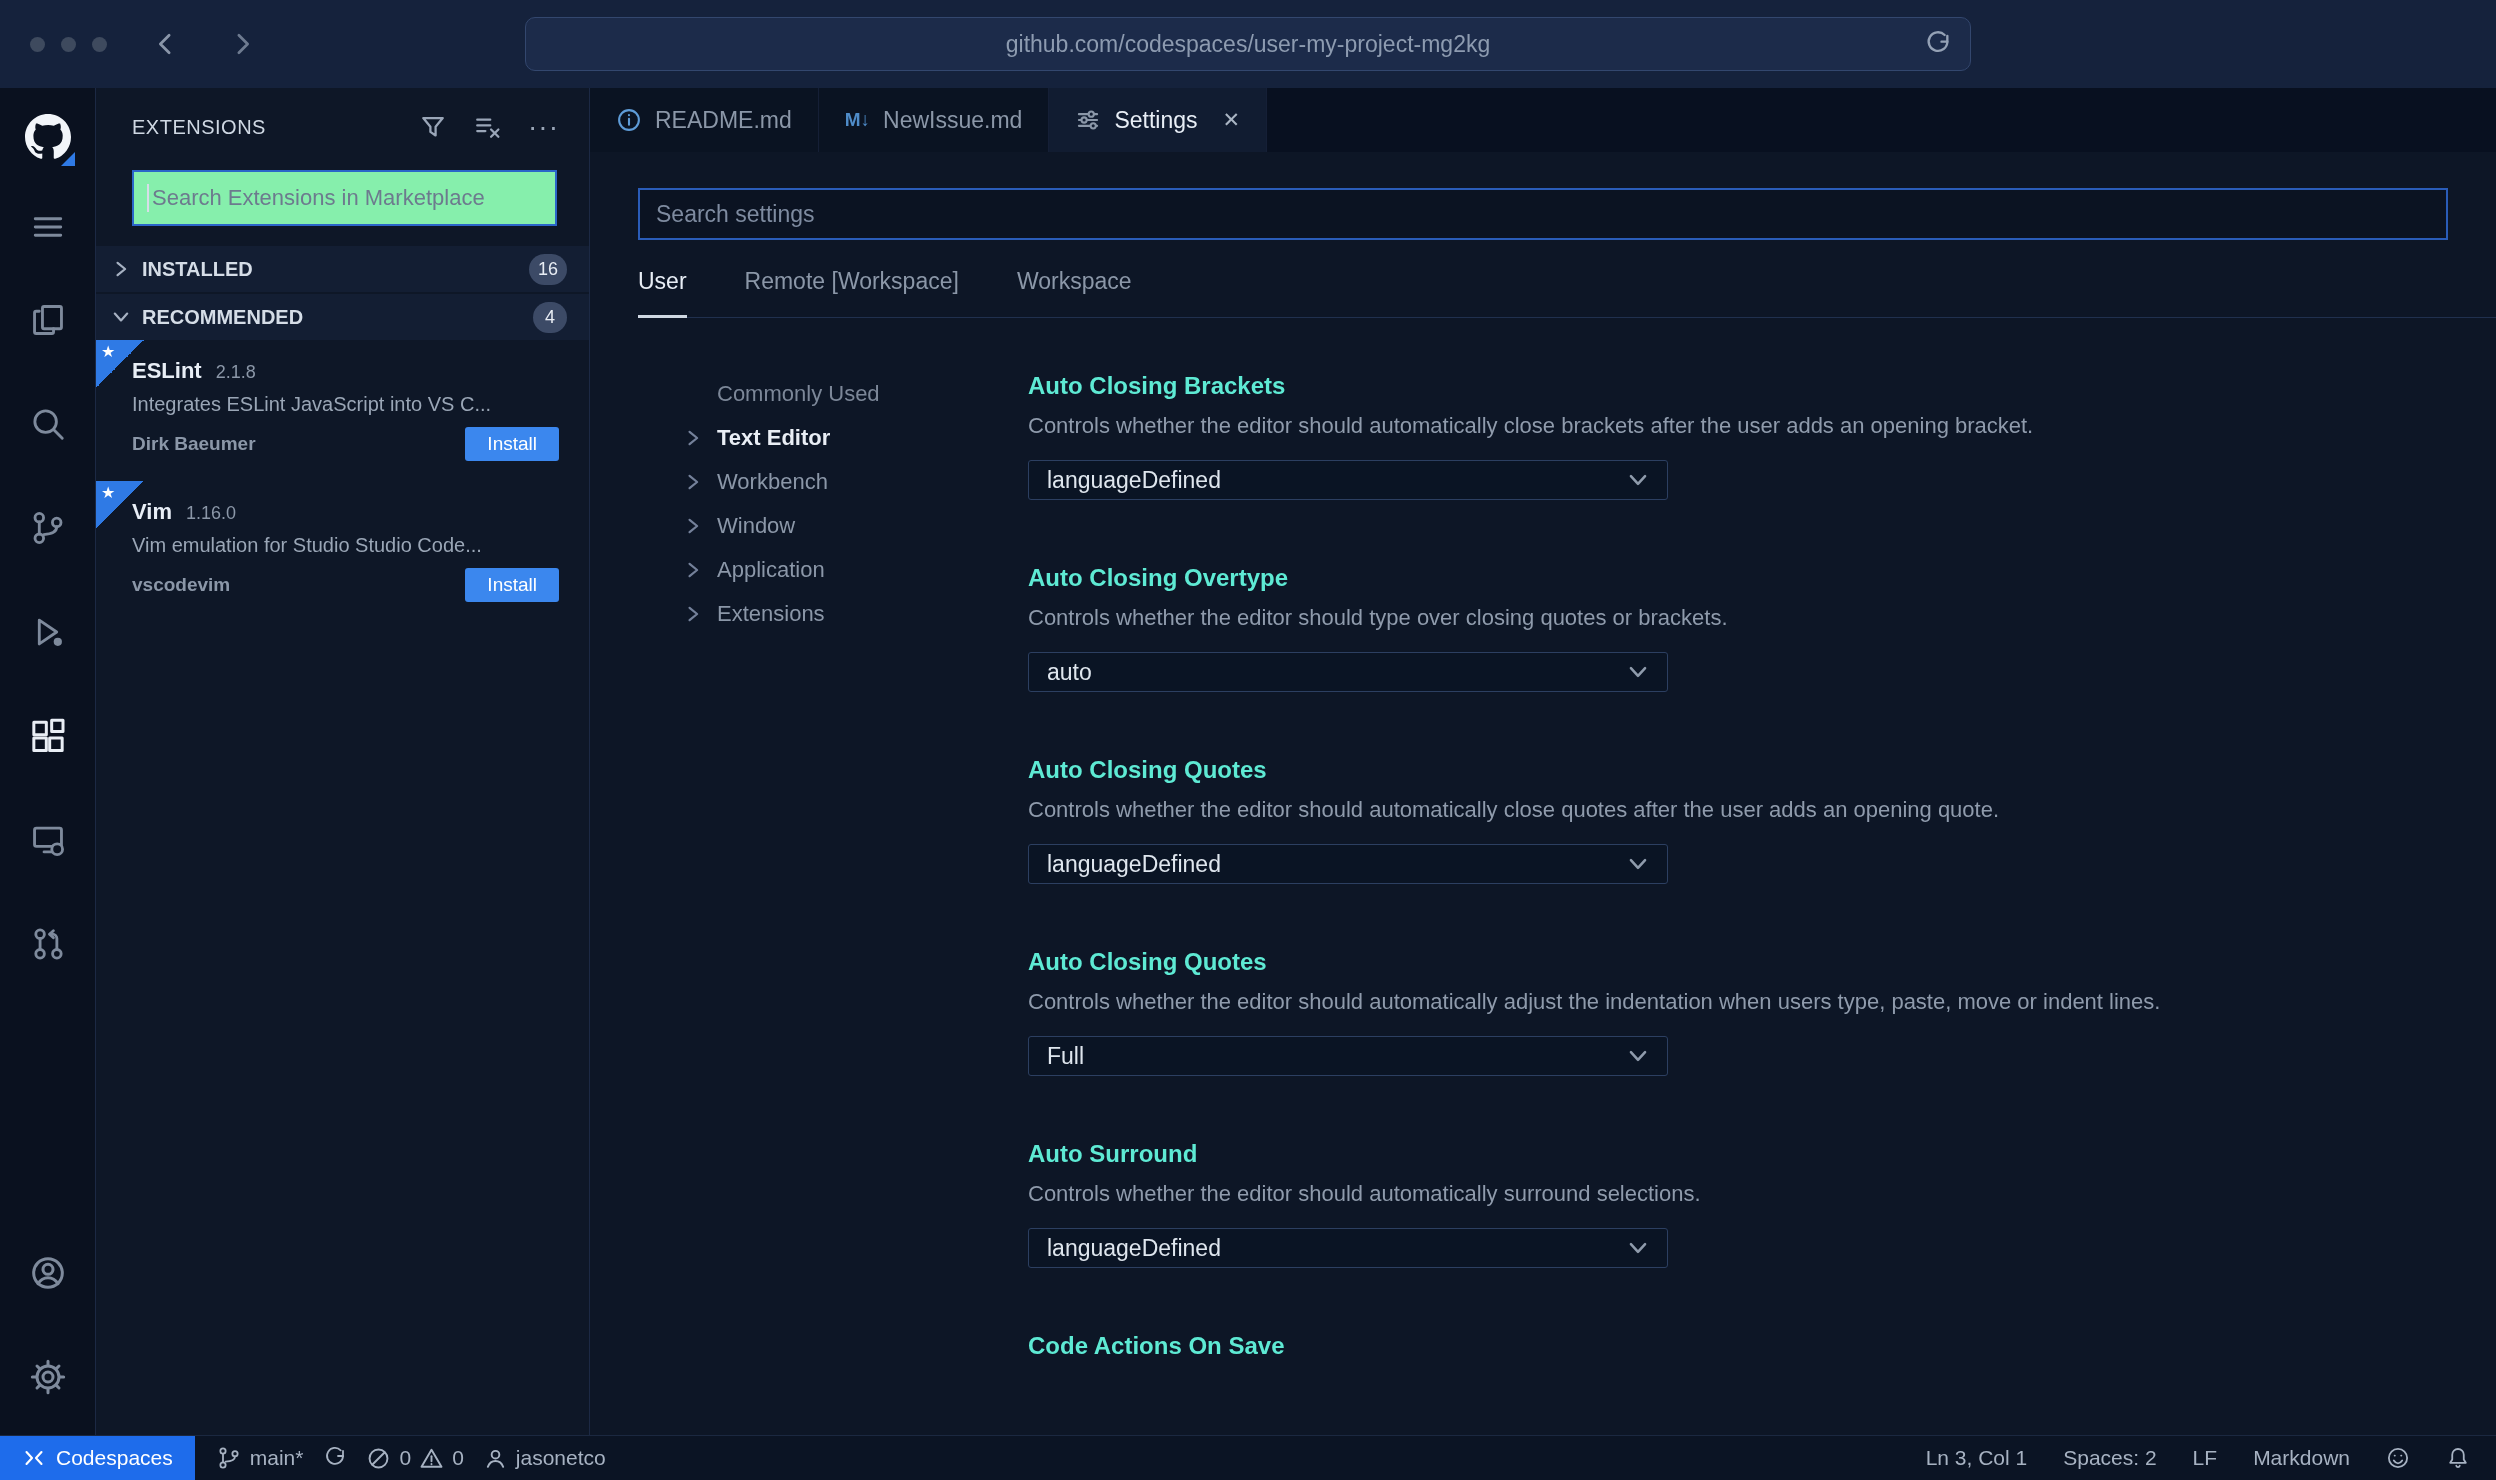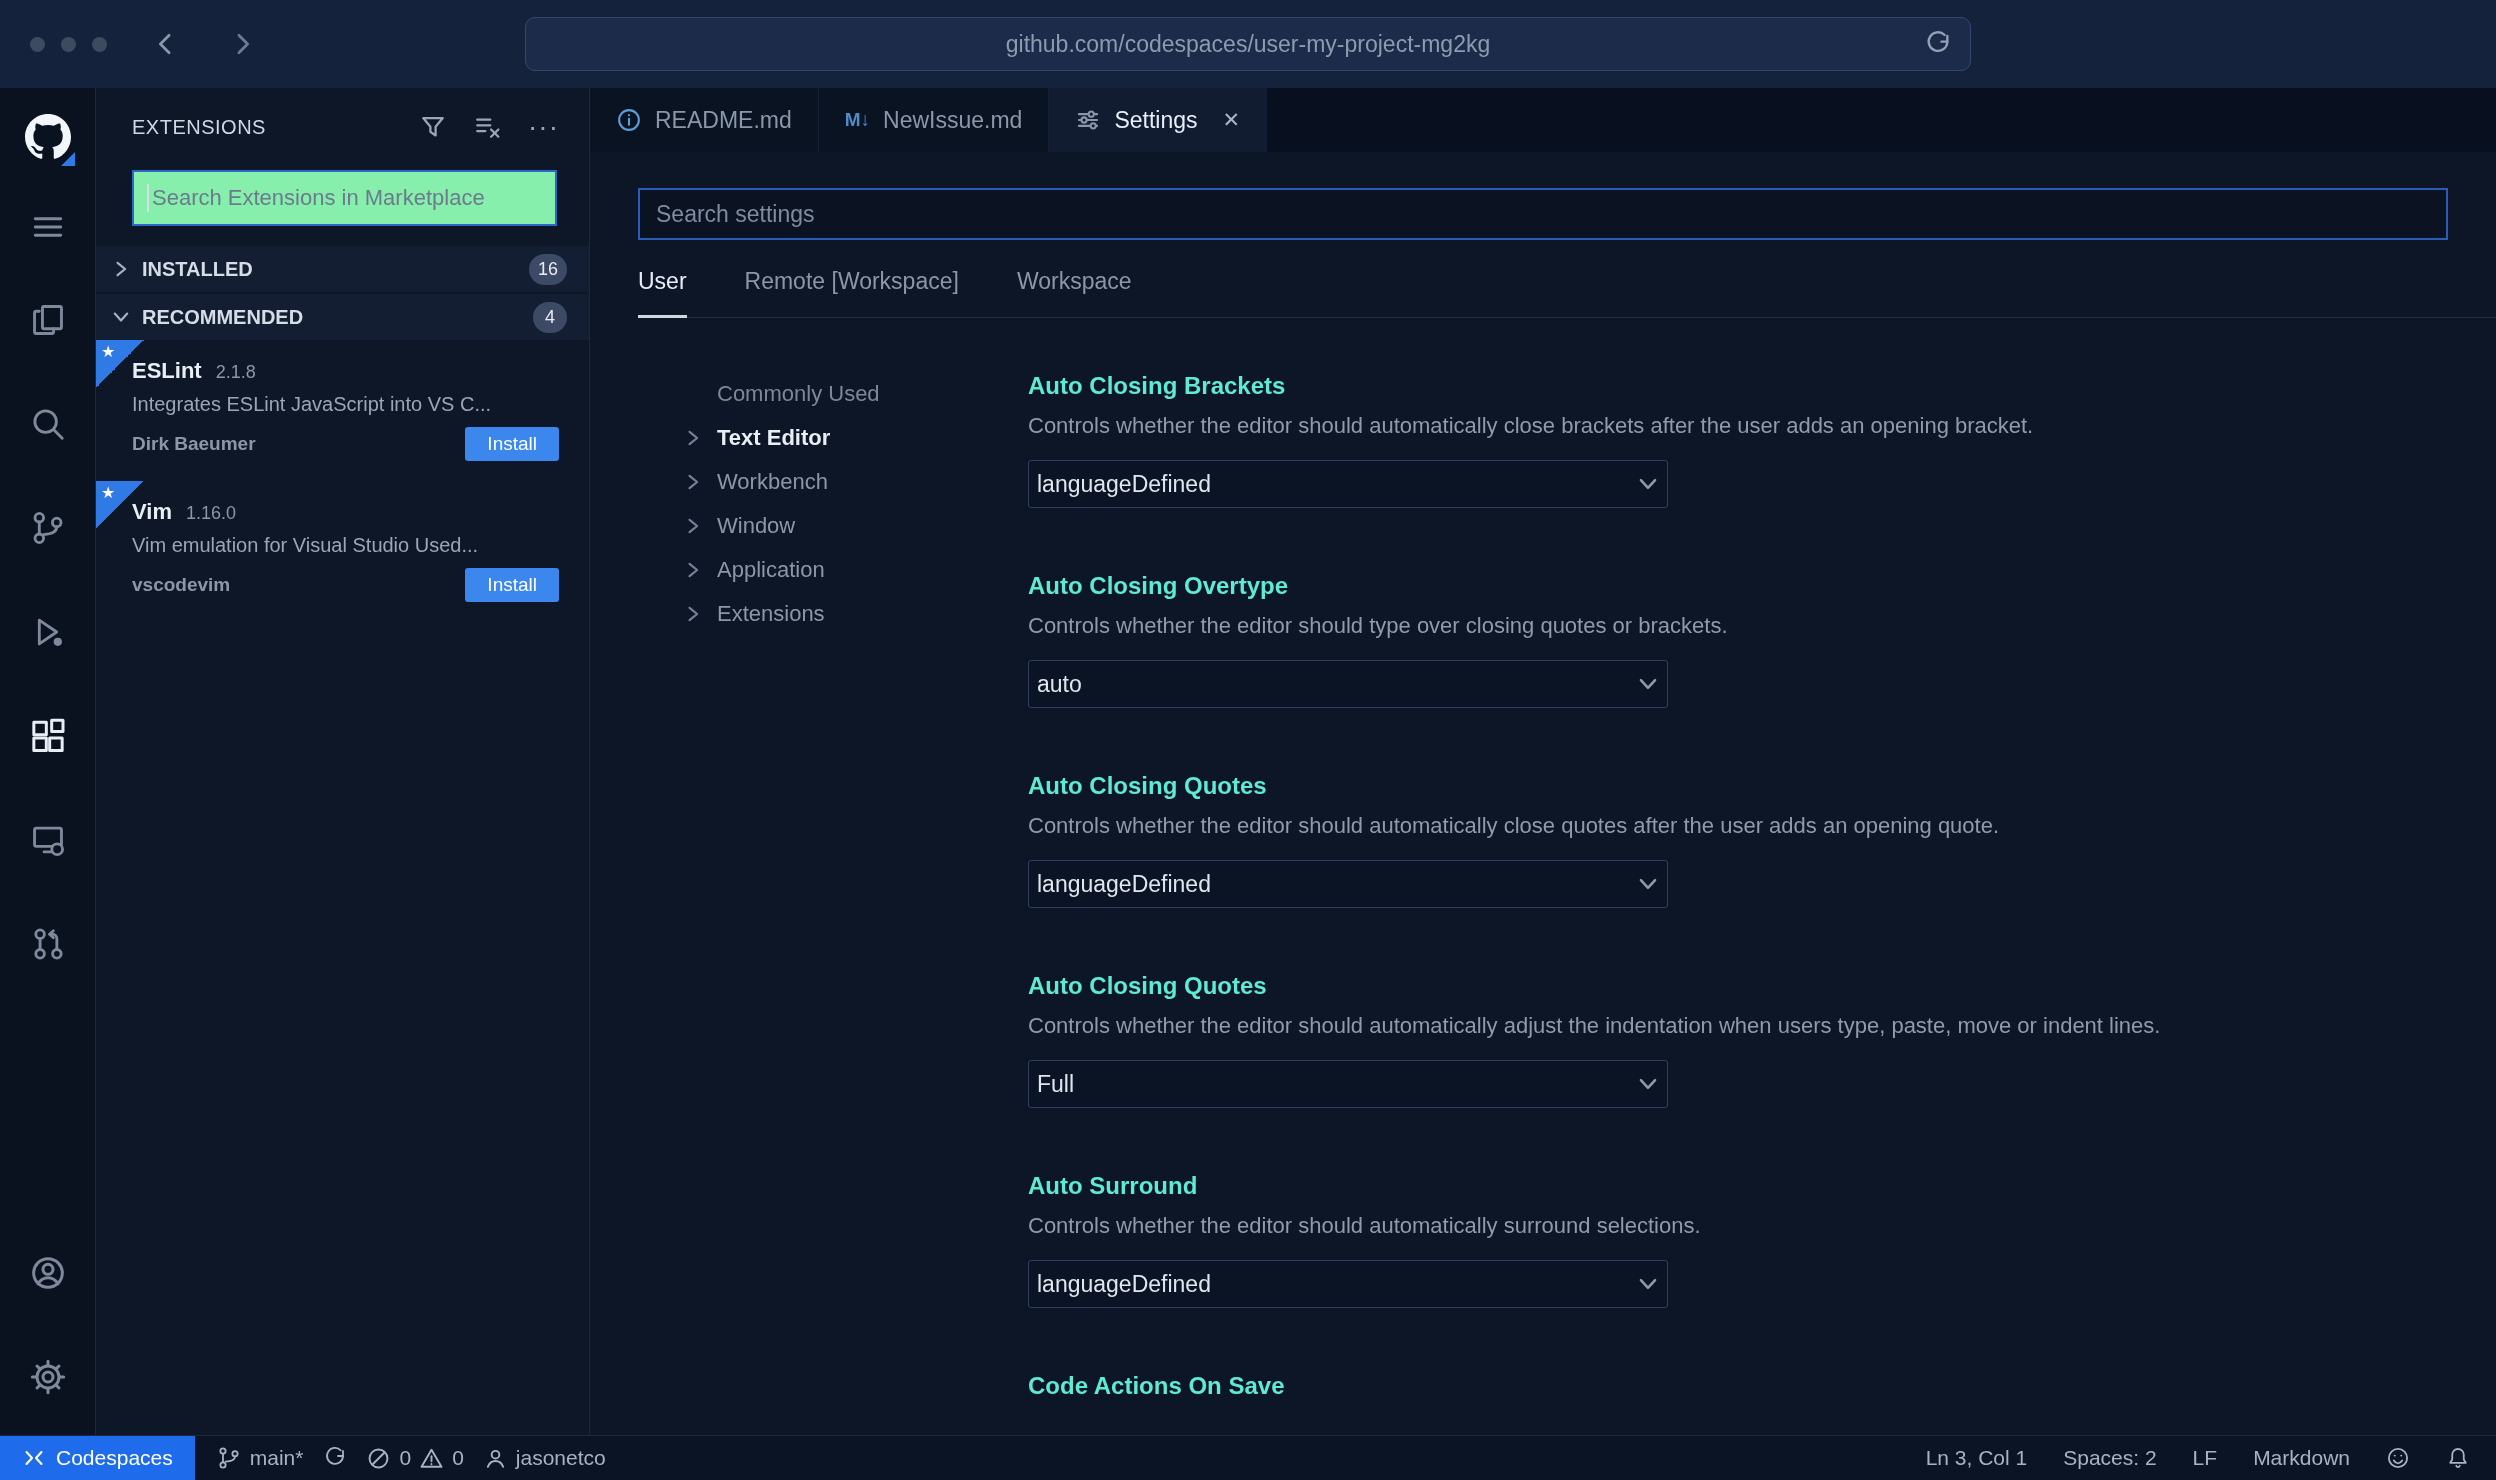--- a/index.html
+++ b/index.html
@@ -78,21 +78,21 @@
   .toc { width:438px; padding-left:92px; flex-shrink:0; }
   .toc-item { height:44px; display:flex; align-items:center; font-size:22px; color:#8b97a8; cursor:pointer; }
   .toc-item .tchev { width:35px; color:#74819a; display:flex; }
   .toc-item.no-chev .tchev { visibility:hidden; }
   .toc-item.active { color:#e9eef5; font-weight:bold; }
   .toc-item.dim { color:#7c8798; }
   .settings-list { flex:1; padding-right:60px; min-width:0; }
   .setting { margin-bottom:64px; }
   .setting-title { font-size:24px; font-weight:bold; color:#5eead4; }
   .setting-desc { margin-top:13px; font-size:22px; color:#8f9bac; white-space:nowrap; overflow:hidden; }
-  .select { margin-top:21px; width:640px; height:48px; background:#0a1424; border:1px solid #2c3f61; border-radius:3px; display:flex; align-items:center; padding:0 8px; font-size:23px; color:#dfe6ee; cursor:pointer; }
+  .select { margin-top:21px; width:640px; height:40px; background:#0a1424; border:1px solid #2c3f61; border-radius:3px; display:flex; align-items:center; padding:0 18px; font-size:23px; color:#dfe6ee; cursor:pointer; }
   .select .schev { margin-left:auto; color:#8f9bac; }
 
   
   .status-bar { position:absolute; left:0; right:0; bottom:0; height:45px; background:#0b1424; border-top:1px solid #1b2840; display:flex; align-items:stretch; font-size:21px; color:#a7b2c2; }
   .sbx-codespaces { background:#1e6ceb; color:#fff; display:flex; align-items:center; gap:10px; padding:0 22px; cursor:pointer; }
   .sbx-left { display:flex; align-items:center; gap:20px; padding-left:22px; }
   .sbx-item { display:flex; align-items:center; gap:9px; cursor:pointer; }
   .sbx-right { margin-left:auto; display:flex; align-items:center; gap:36px; padding-right:26px; }
 </style>
 </head>
@@ -267,21 +267,21 @@
         <span class="install-btn">Install</span>
       </div>
     </div>
 
     <div class="ext-item">
       <span class="ribbon">★</span>
       <div class="ext-name-row">
         <span class="ext-name">Vim</span>
         <span class="ext-version">1.16.0</span>
       </div>
-      <div class="ext-desc">Vim emulation for Visual Studio Used...</div>
+      <div class="ext-desc">Vim emulation for Studio Studio Code...</div>
       <div class="ext-meta">
         <span class="ext-pub">vscodevim</span>
         <span class="install-btn">Install</span>
       </div>
     </div>
   </div>
 
   <div class="editor-col">
     <div class="tab-bar">
       <div class="tab">

